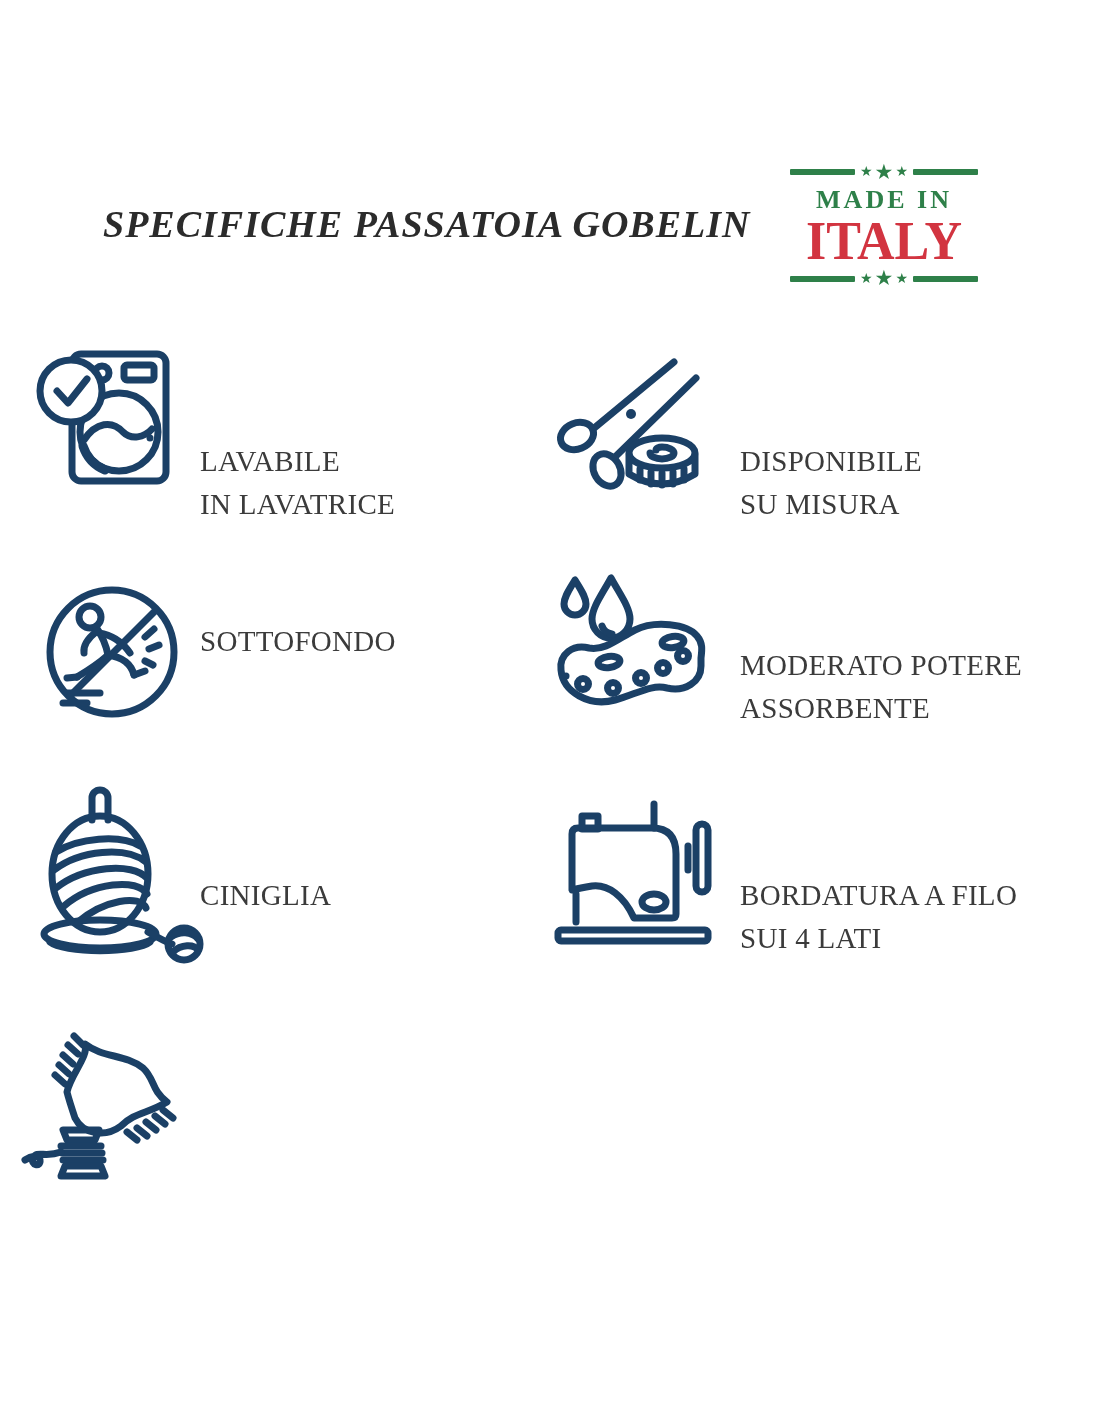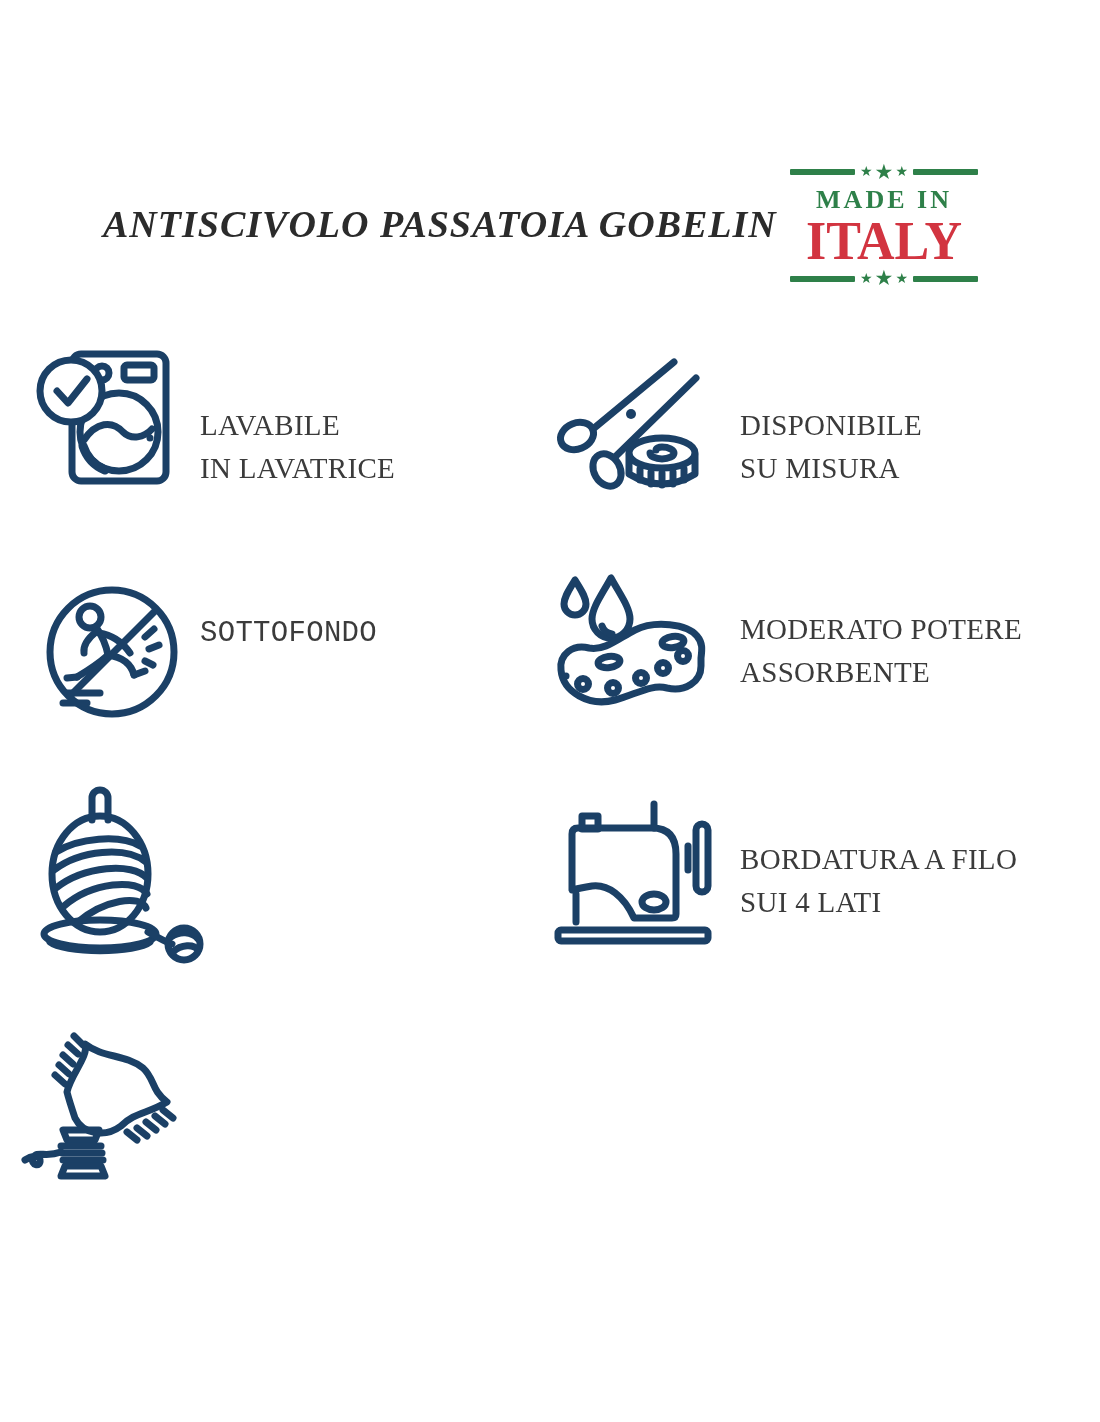--- a/index.html
+++ b/index.html
@@ -26,30 +26,30 @@
   .badge-italy{color:var(--red);font-weight:bold;font-size:52px;letter-spacing:0px;line-height:1.0;white-space:nowrap;transform:scaleY(1.05);}
   
   .icon{position:absolute;}
   .icon path,.icon rect,.icon circle,.icon ellipse,.icon line{
     stroke:var(--navy);stroke-width:7;fill:none;stroke-linecap:round;stroke-linejoin:round;
   }
   .icon .fill{fill:var(--navy);stroke:none;}
   .icon .wfill{fill:#fff;}
   .label{
     position:absolute;width:370px;color:var(--text);
-    font-size:29px;line-height:43px;letter-spacing:0.3px;
+    font-size:29px;line-height:43px;letter-spacing:0.3px;margin-top:36px;
   }
   .label div{white-space:nowrap;}
 </style>
 </head>
 <body>
 
 <div class="canvas">
 
-  <div class="page-title">ANTISCIVOLO PASSATOIA GOBELIN</div>
+  <div class="page-title">SPECIFICHE PASSATOIA GOBELIN</div>
 
   <div class="badge">
     <div class="badge-row">
       <span class="badge-bar"></span>
       <span class="badge-stars">
         <span class="star-sm">★</span>
         <span class="star-lg">★</span>
         <span class="star-sm">★</span>
       </span>
       <span class="badge-bar"></span>
@@ -113,21 +113,21 @@
     <path d="M41,101 L31,102"></path>
     <path d="M72,79 C85,81 95,87 98,99"></path>
     <path d="M98,99 L109,95"></path>
     <path d="M109,61 L118,53"></path>
     <path d="M113,73 L123,69"></path>
     <path d="M109,85 L117,89"></path>
     <path d="M31,117 H64"></path>
     <path d="M27,127 H51"></path>
     <path d="M34,120 L120,34"></path>
   </svg>
-  <div class="label" style="left:200px;top:612px;font-family:Liberation Mono, monospace;">
+  <div class="label" style="left:200px;top:584px;">
     <div>SOTTOFONDO</div>
   </div>
 
   <svg class="icon" style="left:545px;top:570px;" width="180" height="165" viewBox="0 0 180 165">
     <path d="M30,10 C24,20 19,27 19,34 a11,11 0 0 0 22,0 C41,27 36,20 30,10 Z"></path>
     <path d="M66,8 C56,26 47,38 47,49 a19,19 0 0 0 38,0 C85,38 76,26 66,8 Z"></path>
     <path d="M57,56 a12,12 0 0 0 10,8"></path>
     <path d="M16,100 C14,84 28,74 44,78 C60,81 74,68 90,60 C110,50 142,54 152,66 C158,73 157,80 156,88 L156,96 C156,112 140,122 122,118 C106,114 92,124 70,130 C44,137 18,122 16,100 Z"></path>
     <ellipse cx="64" cy="92" rx="11" ry="5.5" transform="rotate(-8 64 92)"></ellipse>
     <ellipse cx="128" cy="72" rx="11" ry="5.5" transform="rotate(-8 128 72)"></ellipse>
@@ -152,20 +152,21 @@
     <path d="M26,88 C52,68 98,64 118,80"></path>
     <path d="M28,106 C56,84 104,80 119,96"></path>
     <path d="M36,124 C64,100 110,96 119,112"></path>
     <path d="M50,140 C76,118 112,112 118,126"></path>
     <path d="M120,150 C134,158 138,160 144,162"></path>
     <circle cx="156" cy="162" r="16"></circle>
     <path d="M143,155 C151,149 164,149 170,157"></path>
     <path d="M145,170 C153,162 166,162 170,168"></path>
   </svg>
   <div class="label" style="left:200px;top:838px;">
+    <div>CINIGLIA</div>
   </div>
 
   <svg class="icon" style="left:548px;top:798px;" width="175" height="160" viewBox="0 0 175 160">
     <rect x="10" y="132" width="150" height="11" rx="3"></rect>
     <rect x="34" y="18" width="16" height="13"></rect>
     <path d="M106,6 V30"></path>
     <path d="M24,92 L24,36 Q24,30 30,30 L104,30 Q128,30 128,56 L128,116 Q128,120 124,120 L86,120 C76,98 60,86 44,88 Q32,90 24,92 Z"></path>
     <path d="M28,96 V124"></path>
     <ellipse cx="106" cy="104" rx="12" ry="8"></ellipse>
     <rect x="148" y="26" width="12" height="68" rx="6"></rect>

